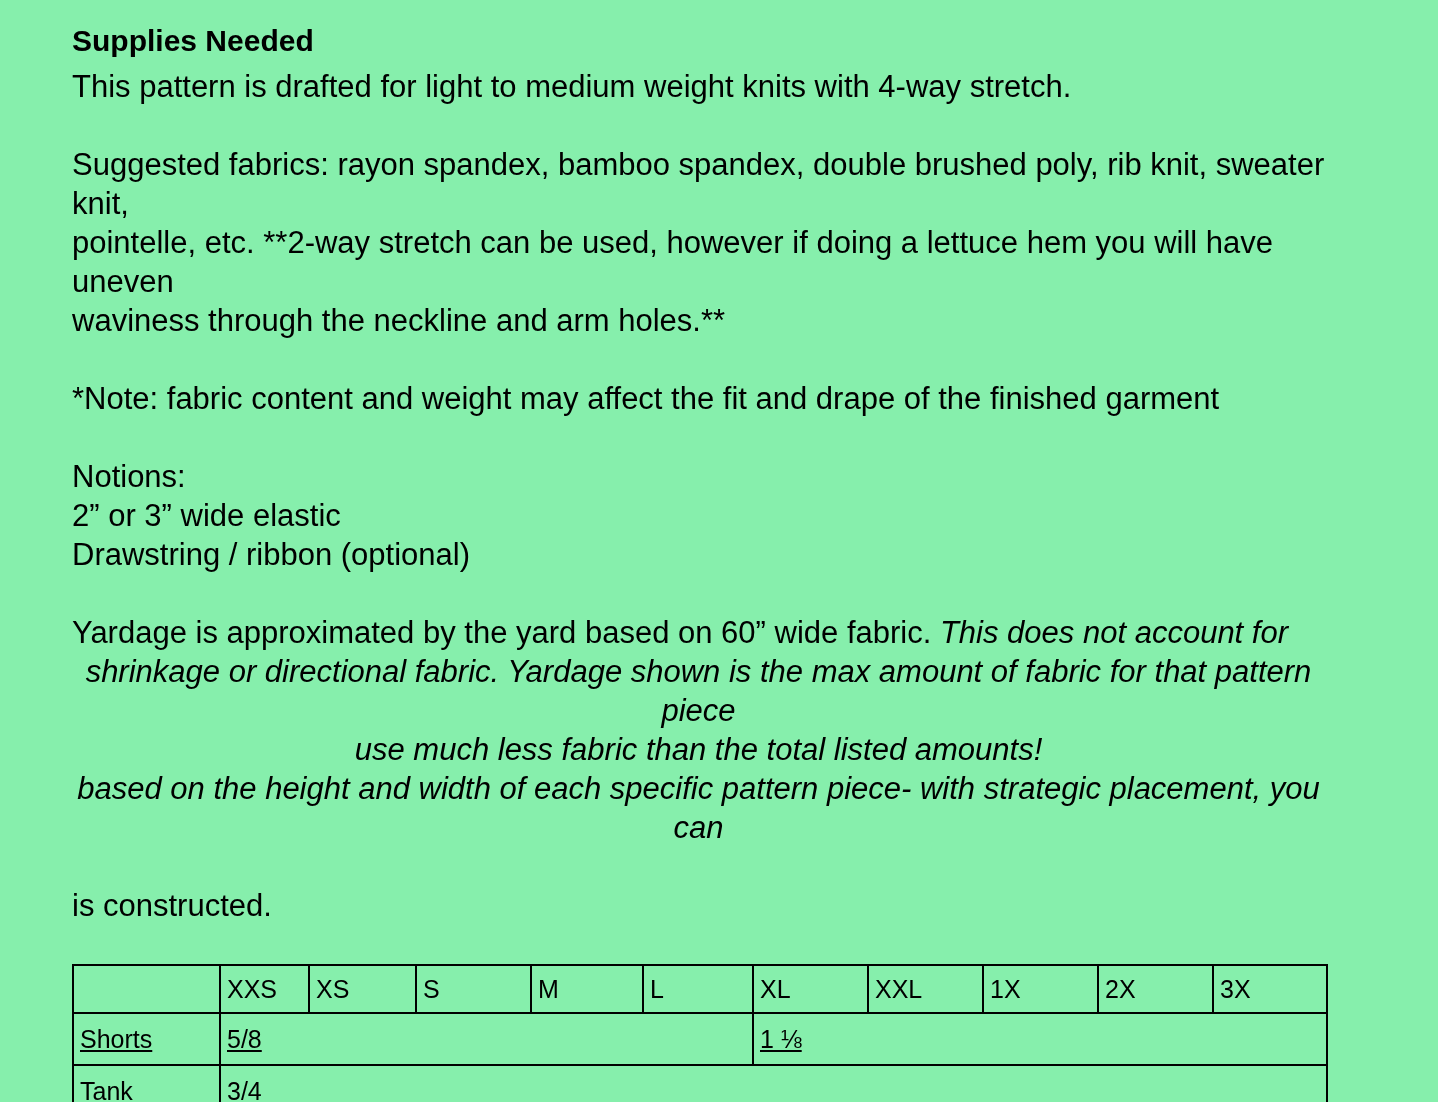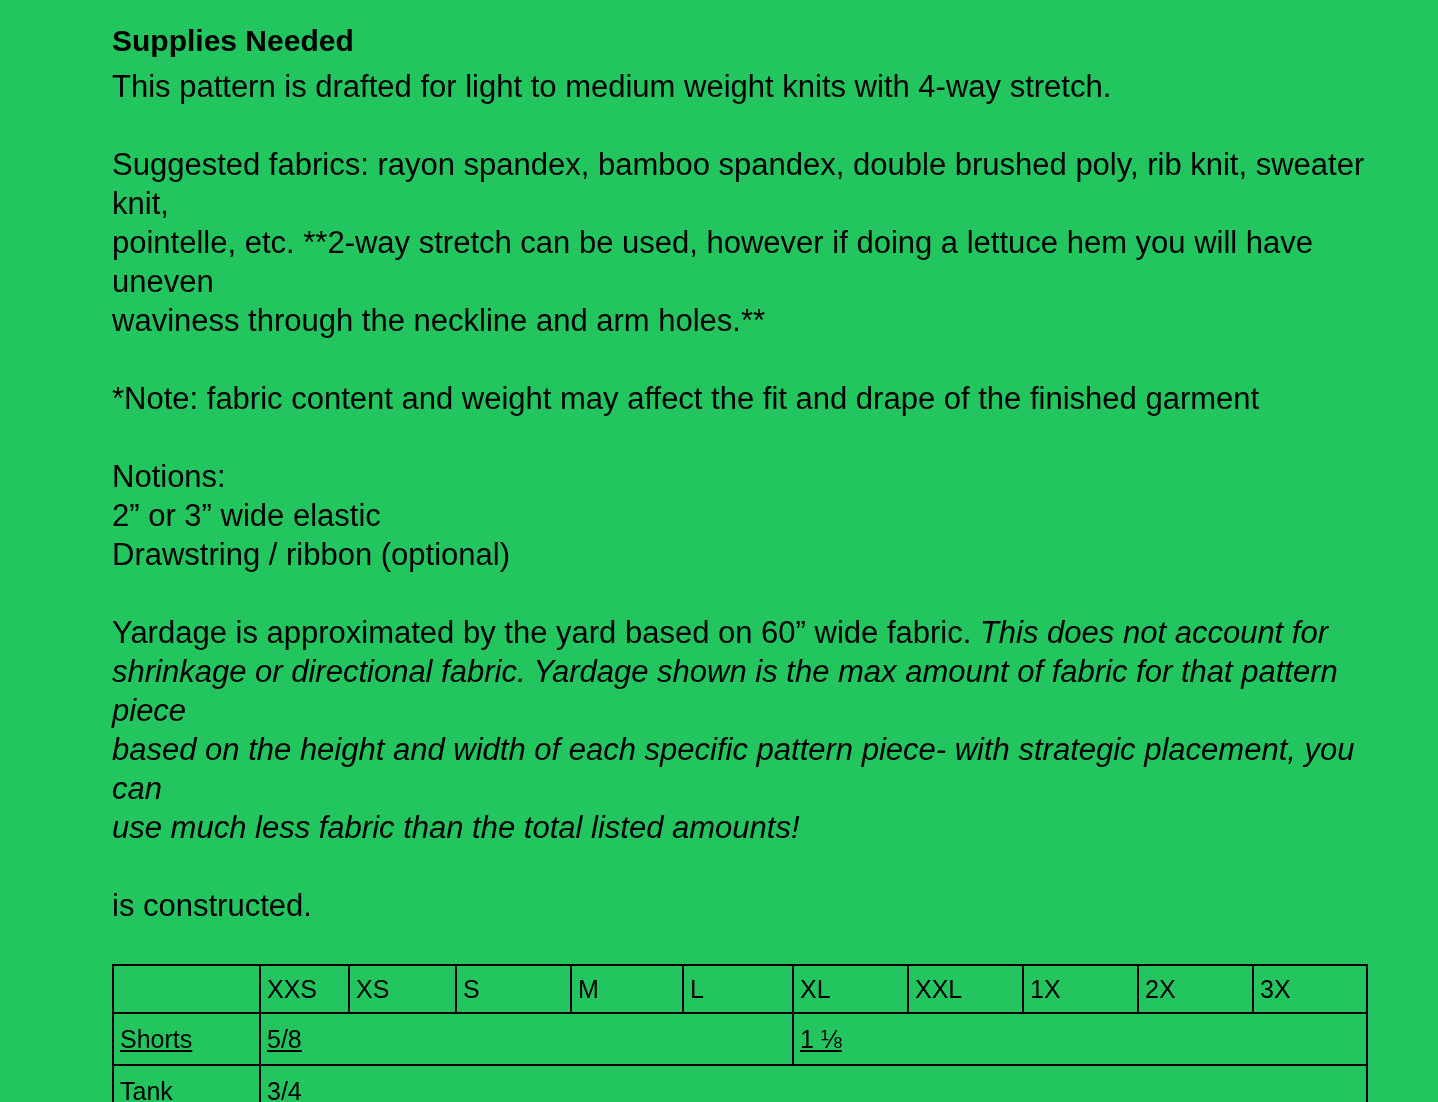--- a/index.html
+++ b/index.html
@@ -4,41 +4,41 @@
 <style>
   html, body {
     margin: 0;
     padding: 0;
     background: #ffffff;
   }
   .page {
     position: relative;
     width: 1438px;
     height: 1102px;
-    background: #22c55e;
+    background: #86efac;
     color: #000000;
     font-family: "Liberation Sans", sans-serif;
     overflow: hidden;
     box-sizing: border-box;
-    padding: 22px 52px 0 112px;
+    padding: 22px 52px 0 72px;
   }
   .heading {
     font-size: 30px;
     font-weight: bold;
     line-height: 38px;
     margin: 0 0 7px 0;
   }
   .para {
     font-size: 31px;
     line-height: 39px;
     margin: 0 0 39px 0;
     max-width: 1253px;
   }
   .line { display: block; }
-  .italic { font-style: italic; }
+  .italic { font-style: italic; text-align: center; }
   table.yardage {
     border-collapse: collapse;
     table-layout: fixed;
     width: 1254px;
     margin-top: 16px;
     font-size: 25px;
   }
   table.yardage td {
     border: 2px solid #000000;
     padding: 0 0 0 6px;
@@ -75,22 +75,22 @@
 
   <p class="para">
     <span class="line">Notions:</span>
     <span class="line">2” or 3” wide elastic</span>
     <span class="line">Drawstring / ribbon (optional)</span>
   </p>
 
   <p class="para">
     <span class="line"><span>Yardage is approximated by the yard based on 60” wide fabric. </span><span class="italic">This does not account for</span></span>
     <span class="line italic">shrinkage or directional fabric. Yardage shown is the max amount of fabric for that pattern piece</span>
+    <span class="line italic">use much less fabric than the total listed amounts!</span>
     <span class="line italic">based on the height and width of each specific pattern piece- with strategic placement, you can</span>
-    <span class="line italic">use much less fabric than the total listed amounts!</span>
   </p>
 
   <p class="para">
     <span class="line">is constructed.</span>
   </p>
 
   <table class="yardage">
     <colgroup>
       <col style="width:147px">
       <col style="width:89px">

